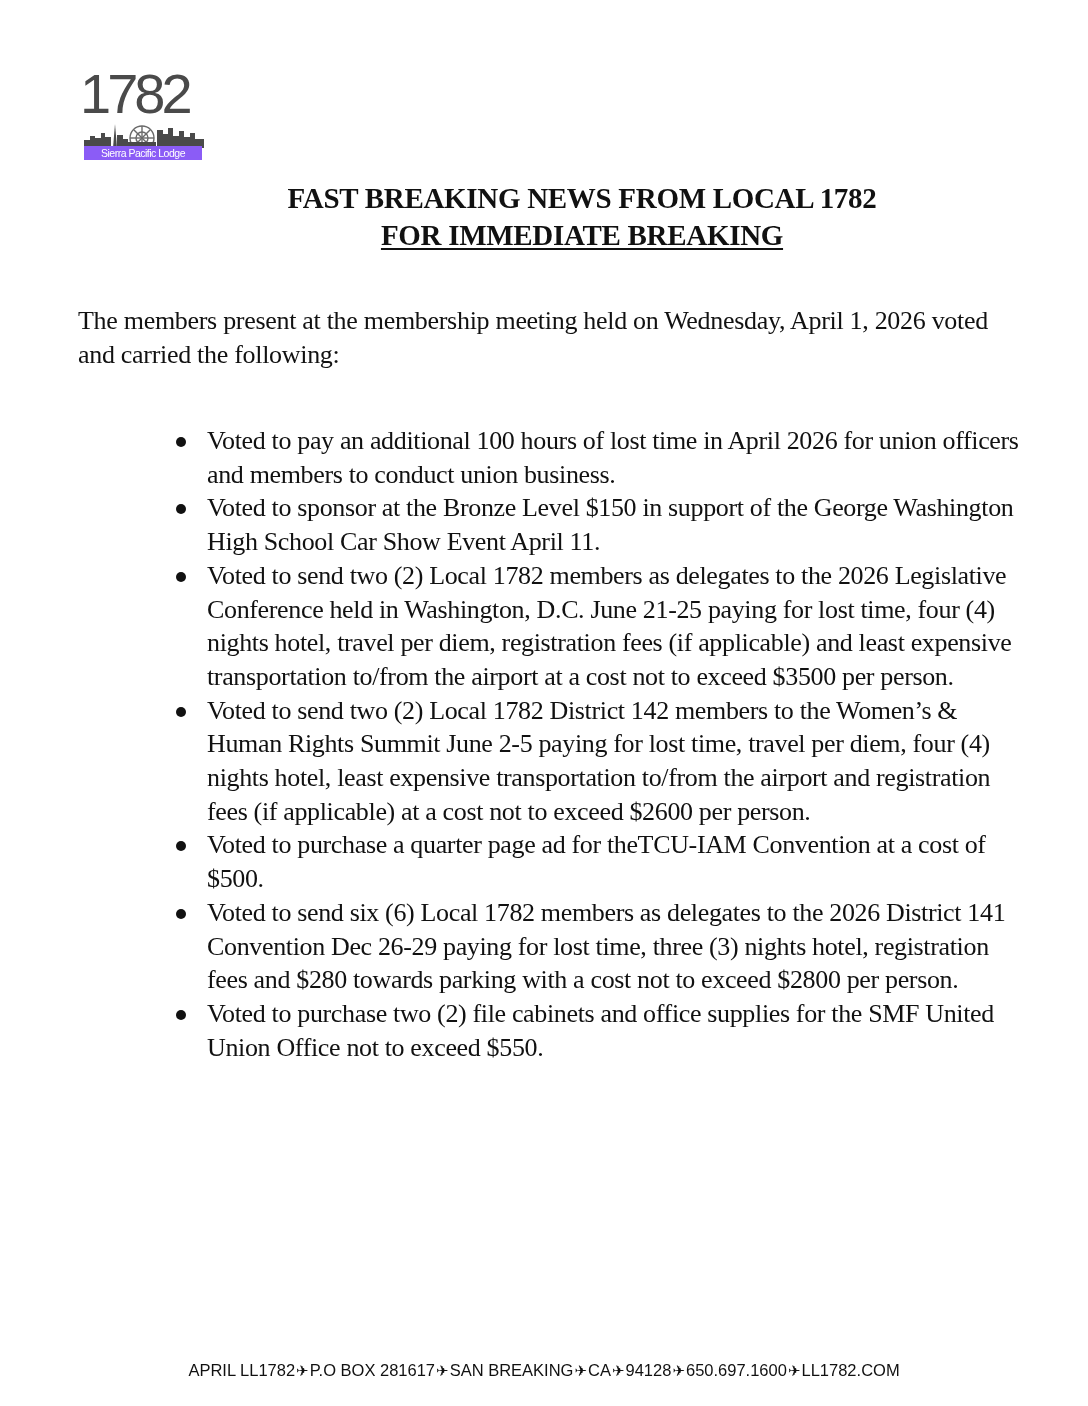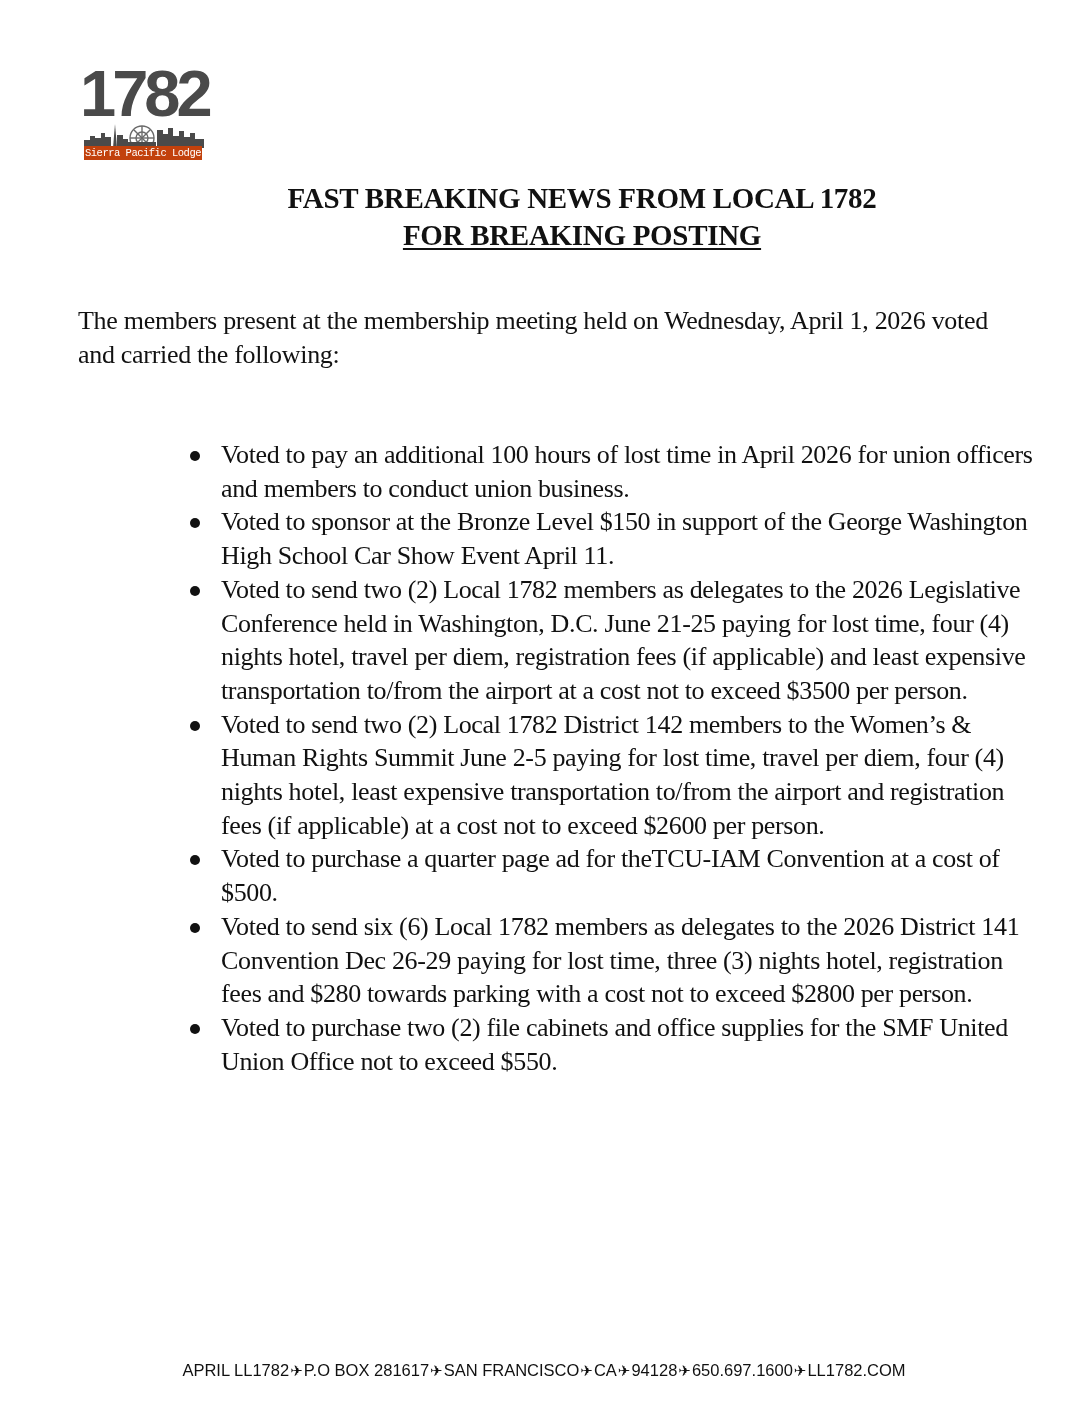--- a/index.html
+++ b/index.html
@@ -28,42 +28,42 @@
       left: 80px;
       top: 68px;
       width: 126px;
       height: 94px;
     }
     .logo-number {
       position: absolute;
       left: 0;
       top: -6px;
       font-family: "Liberation Sans", "DejaVu Sans", sans-serif;
-      font-weight: bold;
-      font-size: 65px;
+      font-weight: normal;
+      font-size: 56px;
       letter-spacing: -4px;
       color: #4a4a4a;
       line-height: 64px;
     }
     .logo-skyline {
       position: absolute;
       left: 4px;
       top: 54px;
       width: 120px;
       height: 26px;
     }
     .logo-band {
       position: absolute;
       left: 4px;
       top: 78px;
       width: 118px;
       height: 14px;
-      background: #c2410c;
+      background: #8b5cf6;
       color: #ffffff;
-      font-family: Liberation Mono, monospace;
+      font-family: Liberation Sans, sans-serif;
       font-size: 10.5px;
       line-height: 14px;
       text-align: center;
       letter-spacing: -0.5px;
     }
     
     .heading {
       position: absolute;
       left: 0;
       top: 180px;
@@ -90,21 +90,21 @@
       font-size: 26px;
       line-height: 34px;
       letter-spacing: -0.3px;
     }
     
     .motions {
       position: absolute;
       left: 172px;
       top: 422px;
       width: 850px;
-      margin: 16px;
+      margin: 2px;
       padding: 0;
       list-style: none;
     }
     .motions li {
       position: relative;
       padding-left: 33px;
       font-size: 26px;
       line-height: 33.7px;
       letter-spacing: -0.35px;
     }
@@ -170,32 +170,32 @@
         <line x1="50" y1="8" x2="66" y2="24"></line>
         <line x1="66" y1="8" x2="50" y2="24"></line>
       </g>
       <rect x="44" y="20" width="28" height="6" fill="#4a4a4a"></rect>
     </svg>
     <div class="logo-band">Sierra Pacific Lodge</div>
   </div>
 
   <div class="heading">
     <div>FAST BREAKING NEWS FROM LOCAL 1782</div>
-    <div><span class="underline">FOR BREAKING POSTING</span></div>
+    <div><span class="underline">FOR IMMEDIATE BREAKING</span></div>
   </div>
 
   <div class="intro">The members present at the membership meeting held on Wednesday, April 1, 2026 voted and carried the following:</div>
 
   <ul class="motions">
     <li><span class="bullet"></span><span>Voted to pay an additional 100 hours of lost time in April 2026 for union officers and members to conduct union business.</span></li>
     <li><span class="bullet"></span><span>Voted to sponsor at the Bronze Level $150 in support of the George Washington High School Car Show Event April 11.</span></li>
     <li><span class="bullet"></span><span>Voted to send two (2) Local 1782 members as delegates to the 2026 Legislative Conference held in Washington, D.C. June 21-25 paying for lost time, four (4) nights hotel, travel per diem, registration fees (if applicable) and least expensive transportation to/from the airport at a cost not to exceed $3500 per person.</span></li>
     <li><span class="bullet"></span><span>Voted to send two (2) Local 1782 District 142 members to the Women’s &amp; Human Rights Summit June 2-5 paying for lost time, travel per diem, four (4) nights hotel, least expensive transportation to/from the airport and registration fees (if applicable) at a cost not to exceed $2600 per person.</span></li>
     <li><span class="bullet"></span><span>Voted to purchase a quarter page ad for theTCU-IAM Convention at a cost of $500.</span></li>
     <li><span class="bullet"></span><span>Voted to send six (6) Local 1782 members as delegates to the 2026 District 141 Convention Dec 26-29 paying for lost time, three (3) nights hotel, registration fees and $280 towards parking with a cost not to exceed $2800 per person.</span></li>
     <li><span class="bullet"></span><span>Voted to purchase two (2) file cabinets and office supplies for the SMF United Union Office not to exceed $550.</span></li>
   </ul>
 
   <div class="footer">
-    <span>APRIL LL1782</span><span class="sep">✈</span><span>P.O BOX 281617</span><span class="sep">✈</span><span>SAN FRANCISCO</span><span class="sep">✈</span><span>CA</span><span class="sep">✈</span><span>94128</span><span class="sep">✈</span><span>650.697.1600</span><span class="sep">✈</span><span>LL1782.COM</span>
+    <span>APRIL LL1782</span><span class="sep">✈</span><span>P.O BOX 281617</span><span class="sep">✈</span><span>SAN BREAKING</span><span class="sep">✈</span><span>CA</span><span class="sep">✈</span><span>94128</span><span class="sep">✈</span><span>650.697.1600</span><span class="sep">✈</span><span>LL1782.COM</span>
   </div>
 
 </div>
 
 </body></html>

